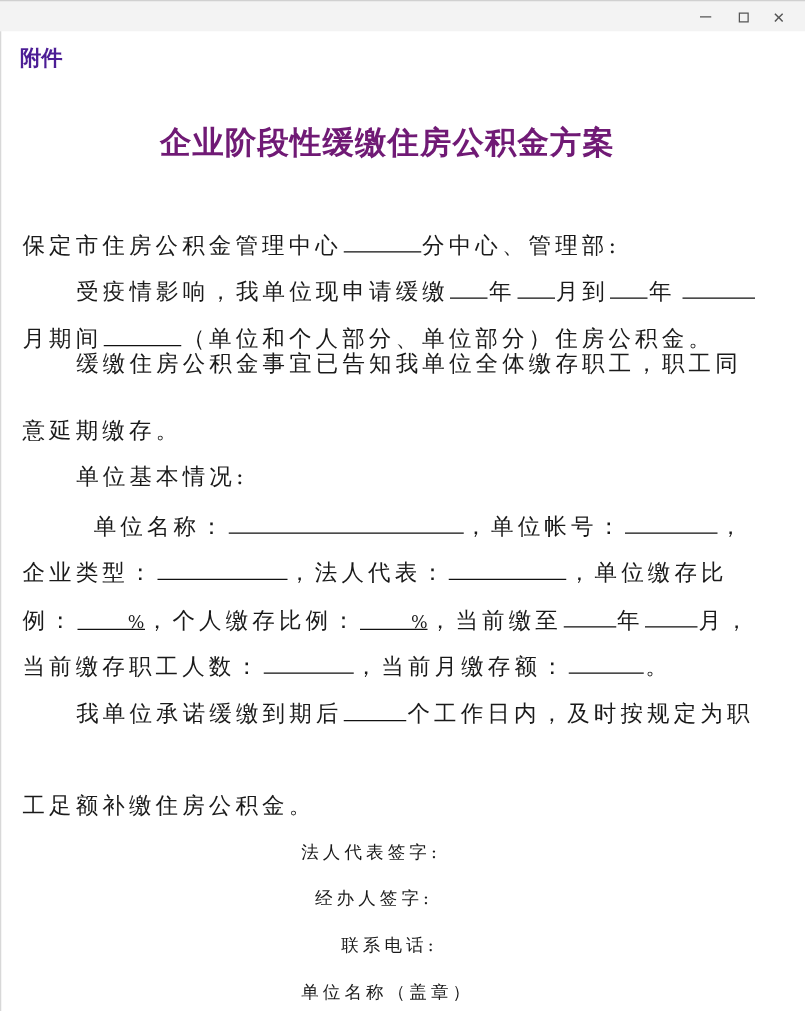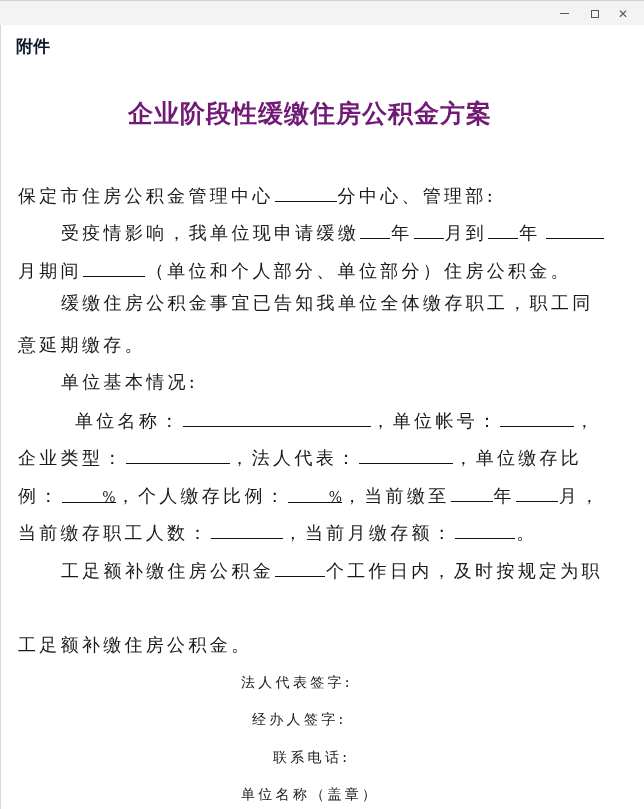--- a/index.html
+++ b/index.html
@@ -21,21 +21,21 @@
   .win-btn.min { left:546px; }
   .win-btn.max { left:577px; }
   .win-btn.close { left:605px; }
   .min-glyph { width:9px; height:1px; background:#555; }
   .max-glyph { width:8px; height:8px; border:1px solid #555; box-sizing:border-box; }
   .left-edge { position:absolute; left:0; top:25px; width:1px; height:784px; background:#d8d8d8; }
 
   .doc { position:absolute; left:0; top:25px; width:644px; height:784px; }
   .attach {
     position:absolute; left:16px; top:10px;
-    font-family:"DejaVu Sans", sans-serif; font-weight:bold; font-size:17px; color:#0f172a;
+    font-family:"DejaVu Sans", sans-serif; font-weight:bold; font-size:17px; color:#4c1d95;
   }
   .title {
     position:absolute; left:0; width:620px; top:72px; text-align:center;
     font-family:"DejaVu Sans", sans-serif; font-weight:bold; font-size:25px;
     letter-spacing:1px; color:#701a75;
   }
   .line {
     position:absolute; left:18px; white-space:nowrap;
     font-size:18px; letter-spacing:3.3px; line-height:24px;
   }
@@ -72,21 +72,21 @@
   </div>
 
   <div class="line indent" style="top:195px;">
     <span>受疫情影响，我单位现申请缓缴</span><span class="blank" style="width:30px;"></span><span>年</span><span class="blank" style="width:30px;"></span><span>月到</span><span class="blank" style="width:30px;"></span><span>年</span><span class="blank" style="width:58px;margin-left:6px;"></span>
   </div>
 
   <div class="line" style="top:233px;">
     <span>月期间</span><span class="blank" style="width:62px;"></span><span>（单位和个人部分、单位部分）住房公积金。</span>
   </div>
 
-  <div class="line indent" style="top:266px;font-family:Liberation Serif, serif;">缓缴住房公积金事宜已告知我单位全体缴存职工，职工同</div>
+  <div class="line indent" style="top:254px;font-family:Liberation Serif, serif;">缓缴住房公积金事宜已告知我单位全体缴存职工，职工同</div>
   <div class="line indent" style="top:345px;">单位基本情况:</div>
 
   <div class="line" style="top:308px;">意延期缴存。</div>
 
   <div class="line indent" style="top:383px;margin-left:14px;">
     <span>单位名称：</span><span class="blank" style="width:188px;"></span><span>，</span><span>单位帐号：</span><span class="blank" style="width:74px;"></span><span>，</span>
   </div>
 
   <div class="line" style="top:420px;">
     <span>企业类型：</span><span class="blank" style="width:104px;"></span><span>，</span><span>法人代表：</span><span class="blank" style="width:94px;"></span><span>，</span><span>单位缴存比</span>
@@ -94,21 +94,21 @@
 
   <div class="line" style="top:458px;">
     <span>例：</span><span class="blank" style="width:54px;text-align:right;"><span class="pct">%</span></span><span>，个人缴存比例：</span><span class="blank" style="width:54px;text-align:right;"><span class="pct">%</span></span><span>，当前缴至</span><span class="blank" style="width:42px;"></span><span>年</span><span class="blank" style="width:42px;"></span><span>月，</span>
   </div>
 
   <div class="line" style="top:495px;">
     <span>当前缴存职工人数：</span><span class="blank" style="width:72px;"></span><span>，</span><span>当前月缴存额：</span><span class="blank" style="width:60px;"></span><span>。</span>
   </div>
 
   <div class="line indent" style="top:533px;">
-    <span>工足额补缴住房公积金</span><span class="blank" style="width:50px;"></span><span>个工作日内，及时按规定为职</span>
+    <span>我单位承诺缓缴到期后</span><span class="blank" style="width:50px;"></span><span>个工作日内，及时按规定为职</span>
   </div>
   <div class="line" style="top:585px;margin-top:23px;">工足额补缴住房公积金。</div>
 
   <div class="sig" style="left:241px;top:645px;">法人代表签字:</div>
   <div class="sig" style="left:252px;top:682px;">经办人签字:</div>
   <div class="sig" style="left:273px;top:720px;">联系电话:</div>
   <div class="sig" style="left:241px;top:757px;">单位名称（盖章）</div>
 </div>
 
 </body></html>

